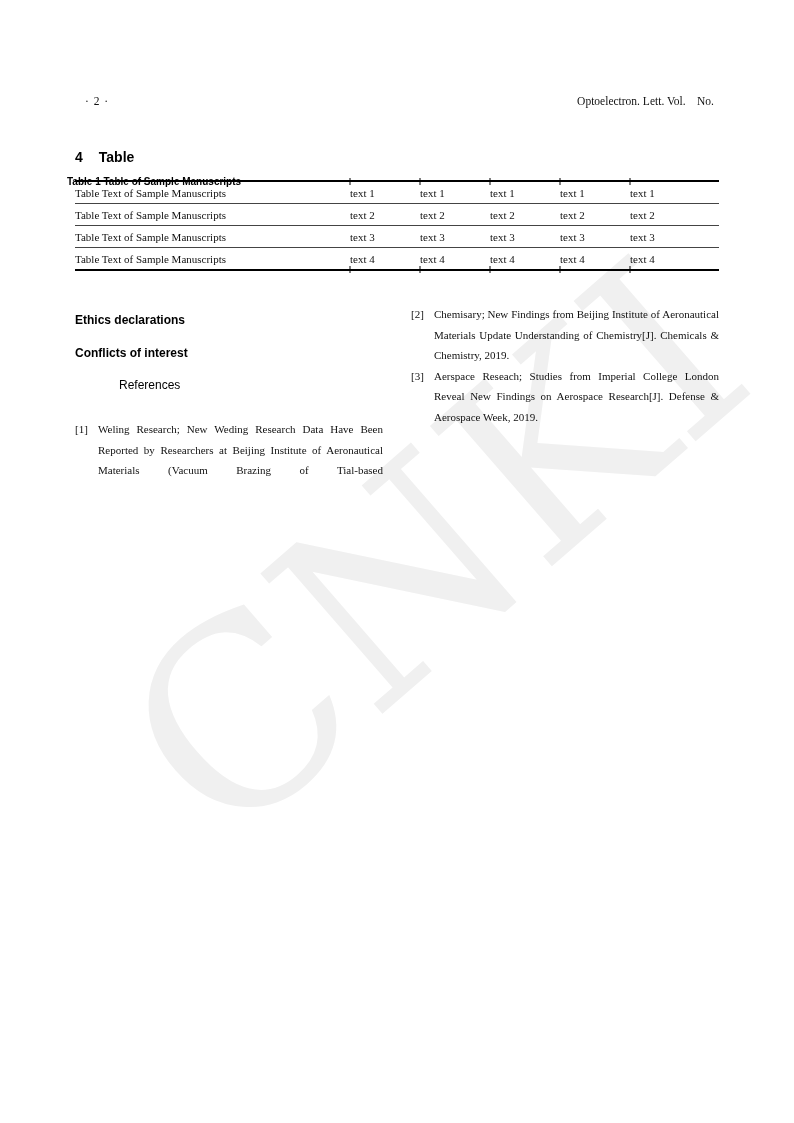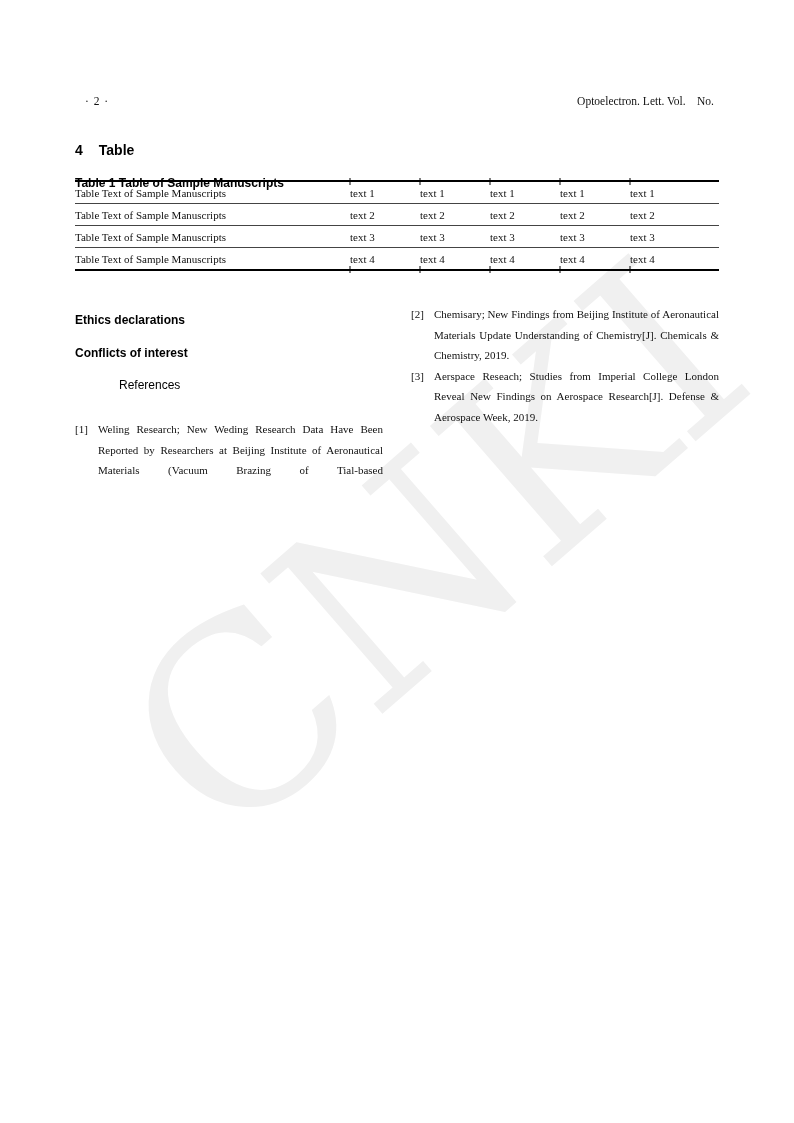--- a/index.html
+++ b/index.html
@@ -28,30 +28,30 @@
   
   .running-header {
     position: absolute; left: 75px; right: 80px; top: 95px;
     display: flex; justify-content: space-between;
     font-size: 11.5px;
   }
   .running-header .pgnum { margin-left: 10px; letter-spacing: 1px; }
   .running-header .journal { white-space: pre; }
   
   .sec-heading {
-    position: absolute; left: 75px; top: 142px; margin: 0;
+    position: absolute; left: 75px; top: 149px; margin: 0;
     font-family: "Liberation Sans", "DejaVu Sans", sans-serif;
     font-size: 14px; font-weight: bold; color: #000;
   }
   .sec-heading .num { margin-right: 16px; }
   
   .tbl-caption {
-    position: absolute; left: 75px; top: 176px;
+    position: absolute; left: 67px; top: 176px;
     font-family: "Liberation Sans", "DejaVu Sans", sans-serif;
-    font-size: 12px; font-weight: bold; color: #000;
+    font-size: 10px; font-weight: bold; color: #000;
   }
   
   table.sample {
     position: absolute; left: 75px; top: 180px; width: 644px;
     border-collapse: collapse; table-layout: fixed;
     border-top: 2.5px solid #000; border-bottom: 2.5px solid #000;
   }
   table.sample td {
     border-bottom: 1px solid #444;
     height: 21px; padding: 0;

